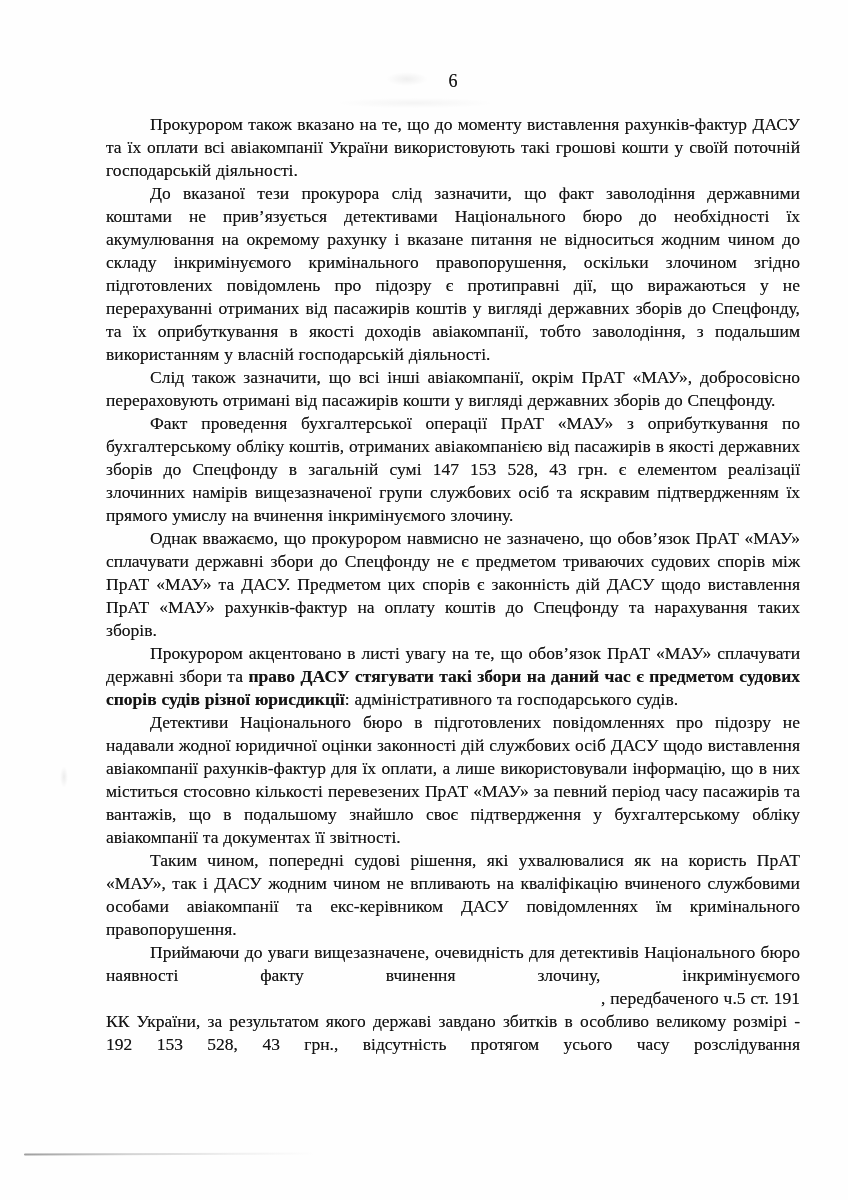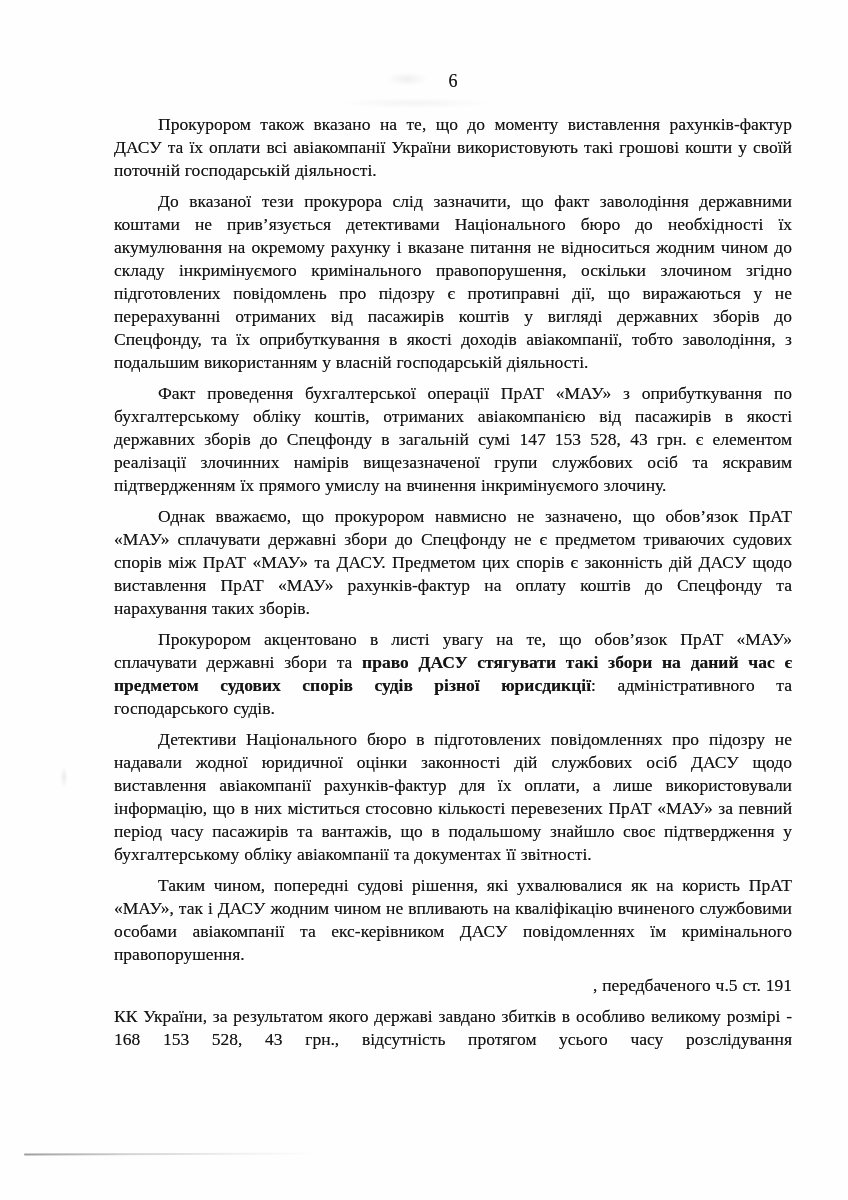--- a/index.html
+++ b/index.html
@@ -24,21 +24,21 @@
     font-size: 17.5px;
     line-height: 23px;
     text-shadow: 0 0 0.5px rgba(20,20,20,0.6);
   }
   .pagenum {
     text-align: center;
     font-size: 18px;
     margin: 0 0 20px 0;
   }
   .content p {
-    margin: 8px;
+    margin: 0;
     text-align: justify;
     text-indent: 44px;
     word-spacing: 0.5px;
   }
   .content p.noindent { text-indent: 0; }
   .content p.j-last { text-align-last: justify; }
   .content p.redline {
     text-align: left;
     text-align-last: right;
     text-indent: 0;
@@ -93,31 +93,33 @@
 </head>
 <body>
 
 <div class="page">
 
   <div class="content">
     <div class="pagenum">6</div>
 
     <p>Прокурором також вказано на те, що до моменту виставлення рахунків-фактур ДАСУ та їх оплати всі авіакомпанії України використовують такі грошові кошти у своїй поточній господарській діяльності.</p>
     <p>До вказаної тези прокурора слід зазначити, що факт заволодіння державними коштами не прив’язується детективами Національного бюро до необхідності їх акумулювання на окремому рахунку і вказане питання не відноситься жодним чином до складу інкримінуємого кримінального правопорушення, оскільки злочином згідно підготовлених повідомлень про підозру є протиправні дії, що виражаються у не перерахуванні отриманих від пасажирів коштів у вигляді державних зборів до Спецфонду, та їх оприбуткування в якості доходів авіакомпанії, тобто заволодіння, з подальшим використанням у власній господарській діяльності.</p>
+    <p>Слід також зазначити, що всі інші авіакомпанії, окрім ПрАТ «МАУ», добросовісно перераховують отримані від пасажирів кошти у вигляді державних зборів до Спецфонду.</p>
     <p>Факт проведення бухгалтерської операції ПрАТ «МАУ» з оприбуткування по бухгалтерському обліку коштів, отриманих авіакомпанією від пасажирів в якості державних зборів до Спецфонду в загальній сумі 147 153 528, 43 грн. є елементом реалізації злочинних намірів вищезазначеної групи службових осіб та яскравим підтвердженням їх прямого умислу на вчинення інкримінуємого злочину.</p>
 
     <p>Однак вважаємо, що прокурором навмисно не зазначено, що обов’язок ПрАТ «МАУ» сплачувати державні збори до Спецфонду не є предметом триваючих судових спорів між ПрАТ «МАУ» та ДАСУ. Предметом цих спорів є законність дій ДАСУ щодо виставлення ПрАТ «МАУ» рахунків-фактур на оплату коштів до Спецфонду та нарахування таких зборів.</p>
 
     <p><span>Прокурором акцентовано в листі увагу на те, що обов’язок ПрАТ «МАУ» сплачувати державні збори та </span><b>право ДАСУ стягувати такі збори на даний час є предметом судових спорів судів різної юрисдикції</b><span>: адміністративного та господарського судів.</span></p>
     <p>Детективи Національного бюро в підготовлених повідомленнях про підозру не надавали жодної юридичної оцінки законності дій службових осіб ДАСУ щодо виставлення авіакомпанії рахунків-фактур для їх оплати, а лише використовували інформацію, що в них міститься стосовно кількості перевезених ПрАТ «МАУ» за певний період часу пасажирів та вантажів, що в подальшому знайшло своє підтвердження у бухгалтерському обліку авіакомпанії та документах її звітності.</p>
     <p>Таким чином, попередні судові рішення, які ухвалювалися як на користь ПрАТ «МАУ», так і ДАСУ жодним чином не впливають на кваліфікацію вчиненого службовими особами авіакомпанії та екс-керівником ДАСУ повідомленнях їм кримінального правопорушення.</p>
 
     <div>
+      <p class="j-last">Приймаючи до уваги вищезазначене, очевидність для детективів Національного бюро наявності факту вчинення злочину, інкримінуємого</p>
       <p class="redline"><span class="redaction-gap"></span><span>, передбаченого ч.5 ст. 191</span></p>
-      <p class="noindent j-last">КК України, за результатом якого державі завдано збитків в особливо великому розмірі - 168 153 528, 43 грн., відсутність протягом усього часу розслідування</p>
+      <p class="noindent j-last">КК України, за результатом якого державі завдано збитків в особливо великому розмірі - 192 153 528, 43 грн., відсутність протягом усього часу розслідування</p>
     </div>
   </div>
 
   <div class="scratch"></div>
   <div class="smudge-a"></div>
   <div class="smudge-b"></div>
   <div class="smudge-c"></div>
 
 </div>
 

